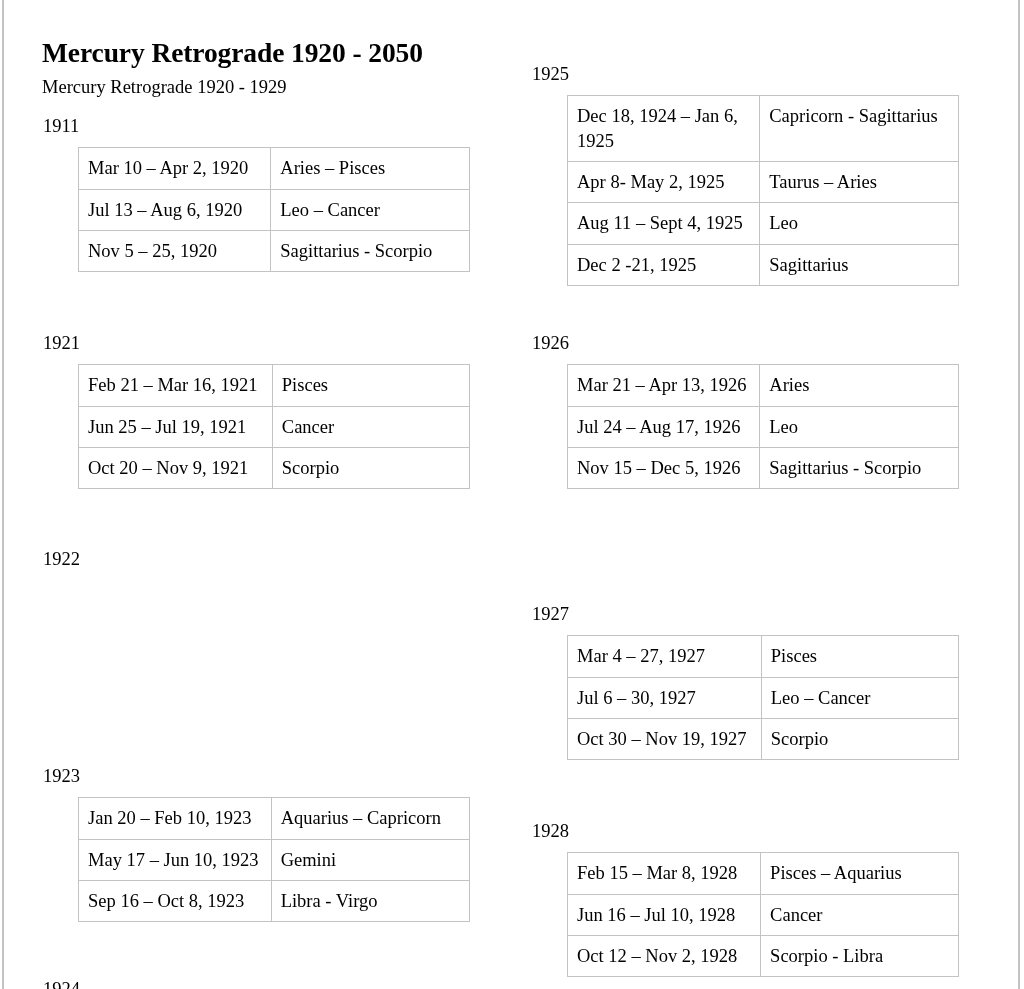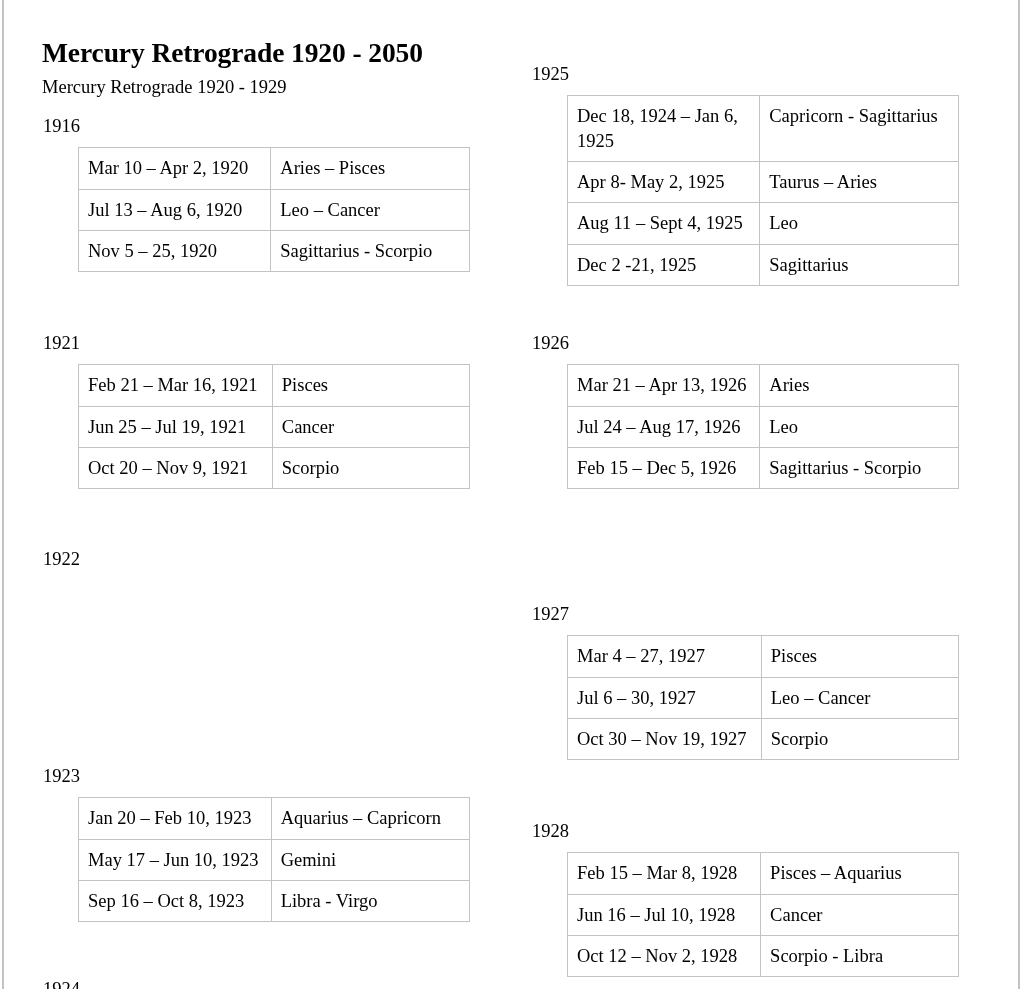--- a/index.html
+++ b/index.html
@@ -100,21 +100,21 @@
 
   <div class="page-rule left"></div>
   <div class="page-rule right"></div>
 
   <h1 class="doc-title">Mercury Retrograde 1920 - 2050</h1>
 
   <div class="doc-subtitle">Mercury Retrograde 1920 - 1929</div>
 
   <div class="col col-left" id="col-left">
       <div class="year-block" style="top: 115px;">
-        <div class="year-label">1916</div>
+        <div class="year-label">1911</div>
         <table class="rx">
           <tbody>
             <tr>
               <td class="c-dates">Mar 10 – Apr 2, 1920</td>
               <td class="c-signs">Aries – Pisces</td>
             </tr>
             <tr>
               <td class="c-dates">Jul 13 – Aug 6, 1920</td>
               <td class="c-signs">Leo – Cancer</td>
             </tr>
@@ -200,21 +200,21 @@
           <tbody>
             <tr>
               <td class="c-dates">Mar 21 – Apr 13, 1926</td>
               <td class="c-signs">Aries</td>
             </tr>
             <tr>
               <td class="c-dates">Jul 24 – Aug 17, 1926</td>
               <td class="c-signs">Leo</td>
             </tr>
             <tr>
-              <td class="c-dates">Feb 15 – Dec 5, 1926</td>
+              <td class="c-dates">Nov 15 – Dec 5, 1926</td>
               <td class="c-signs">Sagittarius - Scorpio</td>
             </tr>
           </tbody>
         </table>
       </div>
       <div class="year-block" style="top: 603px;">
         <div class="year-label">1927</div>
         <table class="rx">
           <tbody>
             <tr>

